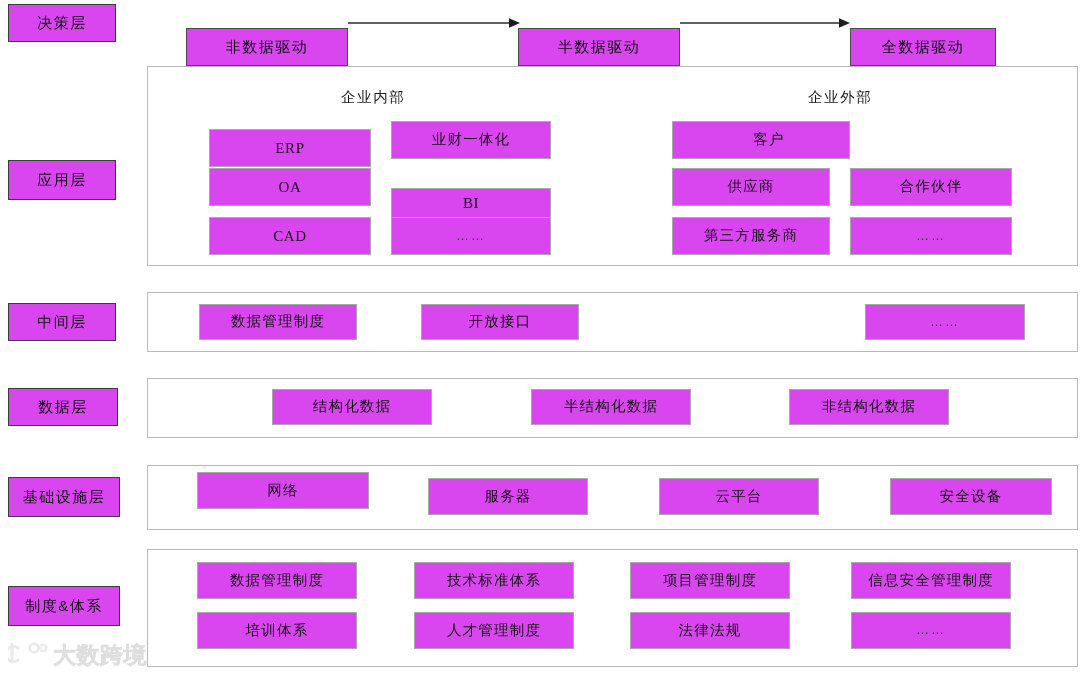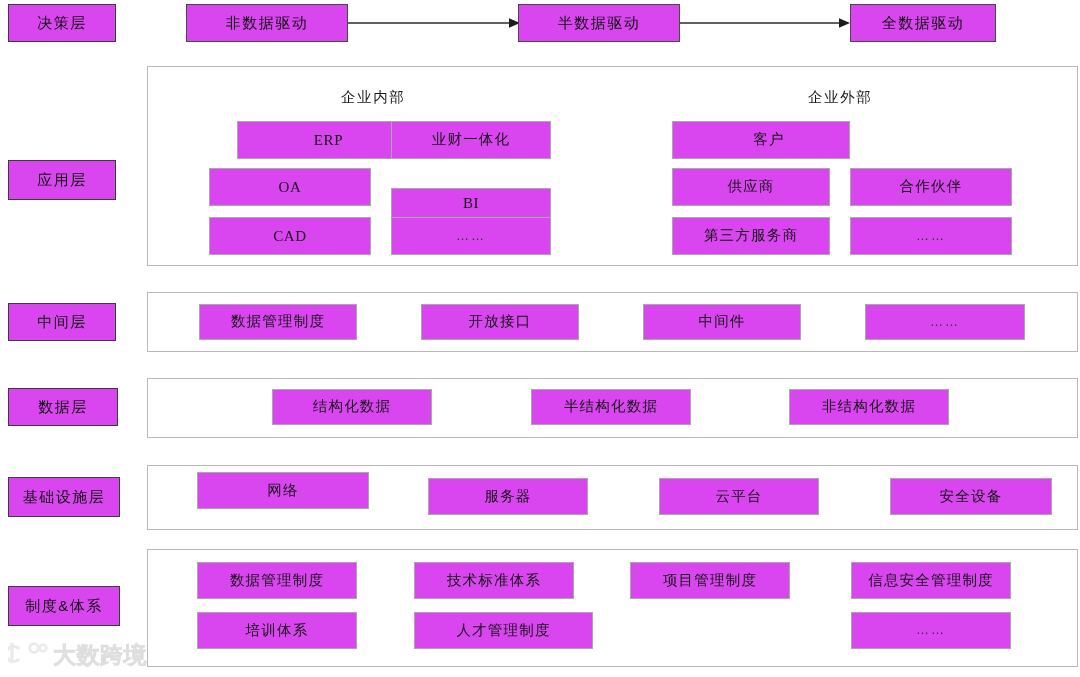--- a/index.html
+++ b/index.html
@@ -39,20 +39,21 @@
     font-size: 15px;
     letter-spacing: 1.5px;
     color: #111111;
   }
 
   .flow-box {
     border: 1.6px solid #4a4a4a;
     font-size: 15px;
     letter-spacing: 1.5px;
     color: #111111;
+    margin-top: 24px;
   }
 
   
   .band {
     position: absolute;
     box-sizing: border-box;
     border: 1.3px solid #b9b9b9;
     background: #ffffff;
   }
 
@@ -140,42 +141,41 @@
 
   <div class="box flow-box" style="left:850px; top:4px; width:146px; height:38px;">全数据驱动</div>
 
   <div class="box label-box" style="left:8px; top:160px; width:108px; height:40px;">应用层</div>
 
   <div class="band" style="left:147px; top:66px; width:931px; height:200px;"></div>
 
   <div class="group-caption" style="left:341px; top:88px;">企业内部</div>
   <div class="group-caption" style="left:808px; top:88px;">企业外部</div>
 
-  <div class="box chip serif" style="left:209px; top:121px; width:183px; height:38px;margin-left:28px;">ERP</div>
+  <div class="box chip serif" style="left:209px; top:129px; width:162px; height:38px;">ERP</div>
   <div class="box chip serif" style="left:209px; top:168px; width:162px; height:38px;">OA</div>
   <div class="box chip serif" style="left:209px; top:217px; width:162px; height:38px;">CAD</div>
 
   <div class="box chip" style="left:391px; top:121px; width:160px; height:38px;">业财一体化</div>
   <div class="box chip serif" style="left:391px; top:168px; width:160px; height:30px;margin-top:20px;">BI</div>
   <div class="box chip dots" style="left:391px; top:217px; width:160px; height:38px;">……</div>
 
   <div class="box chip" style="left:672px; top:121px; width:178px; height:38px;padding-left:16px;">客户</div>
   <div class="box chip" style="left:672px; top:168px; width:158px; height:38px;">供应商</div>
   <div class="box chip" style="left:672px; top:217px; width:158px; height:38px;">第三方服务商</div>
 
   <div class="box chip" style="left:850px; top:168px; width:162px; height:38px;">合作伙伴</div>
   <div class="box chip dots" style="left:850px; top:217px; width:162px; height:38px;">……</div>
 
   <div class="box label-box" style="left:8px; top:303px; width:108px; height:38px;">中间层</div>
 
   <div class="band" style="left:147px; top:292px; width:931px; height:60px;"></div>
 
   <div class="box chip" style="left:199px; top:304px; width:158px; height:36px;">数据管理制度</div>
   <div class="box chip" style="left:421px; top:304px; width:158px; height:36px;">开放接口</div>
-  <div class="box chip" style="left:643px; top:304px; width:158px; height:36px;">中间件</div>
   <div class="box chip dots" style="left:865px; top:304px; width:160px; height:36px;">……</div>
 
   <div class="box label-box" style="left:8px; top:388px; width:110px; height:38px;">数据层</div>
 
   <div class="band" style="left:147px; top:378px; width:931px; height:60px;"></div>
 
   <div class="box chip" style="left:272px; top:389px; width:160px; height:36px;">结构化数据</div>
   <div class="box chip" style="left:531px; top:389px; width:160px; height:36px;">半结构化数据</div>
   <div class="box chip" style="left:789px; top:389px; width:160px; height:36px;">非结构化数据</div>
 
@@ -191,21 +191,22 @@
   <div class="box label-box" style="left:8px; top:586px; width:112px; height:40px;">制度&amp;体系</div>
 
   <div class="band" style="left:147px; top:549px; width:931px; height:118px;"></div>
 
   <div class="box chip" style="left:197px; top:562px; width:160px; height:37px;">数据管理制度</div>
   <div class="box chip" style="left:414px; top:562px; width:160px; height:37px;">技术标准体系</div>
   <div class="box chip" style="left:630px; top:562px; width:160px; height:37px;">项目管理制度</div>
   <div class="box chip" style="left:851px; top:562px; width:160px; height:37px;">信息安全管理制度</div>
 
   <div class="box chip" style="left:197px; top:612px; width:160px; height:37px;">培训体系</div>
-  <div class="box chip" style="left:414px; top:612px; width:179px; height:37px;">人才管理制度</div>
+  <div class="box chip" style="left:414px; top:612px; width:160px; height:37px;">人才管理制度</div>
+  <div class="box chip" style="left:630px; top:612px; width:160px; height:37px;">法律法规</div>
   <div class="box chip dots" style="left:851px; top:612px; width:160px; height:37px;">……</div>
 
   <div id="watermark">
     <span class="wm-mark">
       <svg width="40" height="26" viewBox="0 0 40 26" aria-hidden="true">
         <path d="M4 4 L4 22" stroke="#e2e2e2" stroke-width="3.2" fill="none" stroke-linecap="round"></path>
         <path d="M10 8 A 7.5 7.5 0 1 0 10 20" stroke="#e2e2e2" stroke-width="3.2" fill="none" stroke-linecap="round"></path>
         <circle cx="26" cy="8" r="4.4" stroke="#e2e2e2" stroke-width="2.6" fill="none"></circle>
         <circle cx="35" cy="8" r="3.4" stroke="#e2e2e2" stroke-width="2.4" fill="none"></circle>
       </svg>

